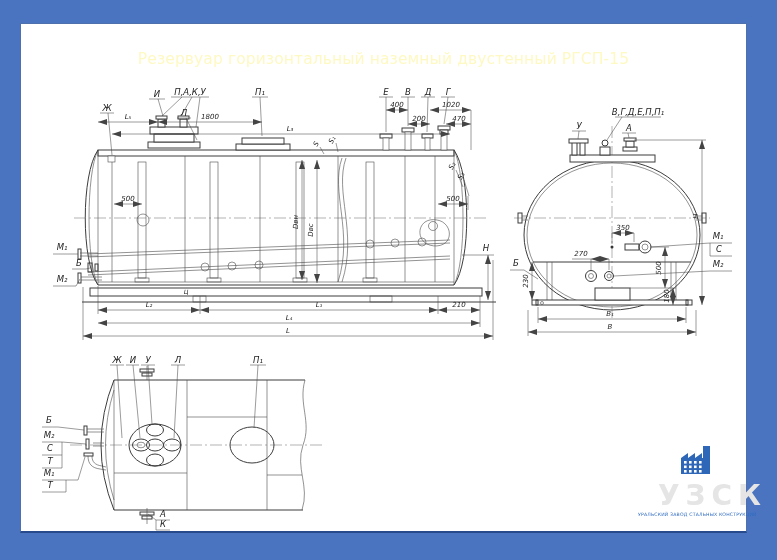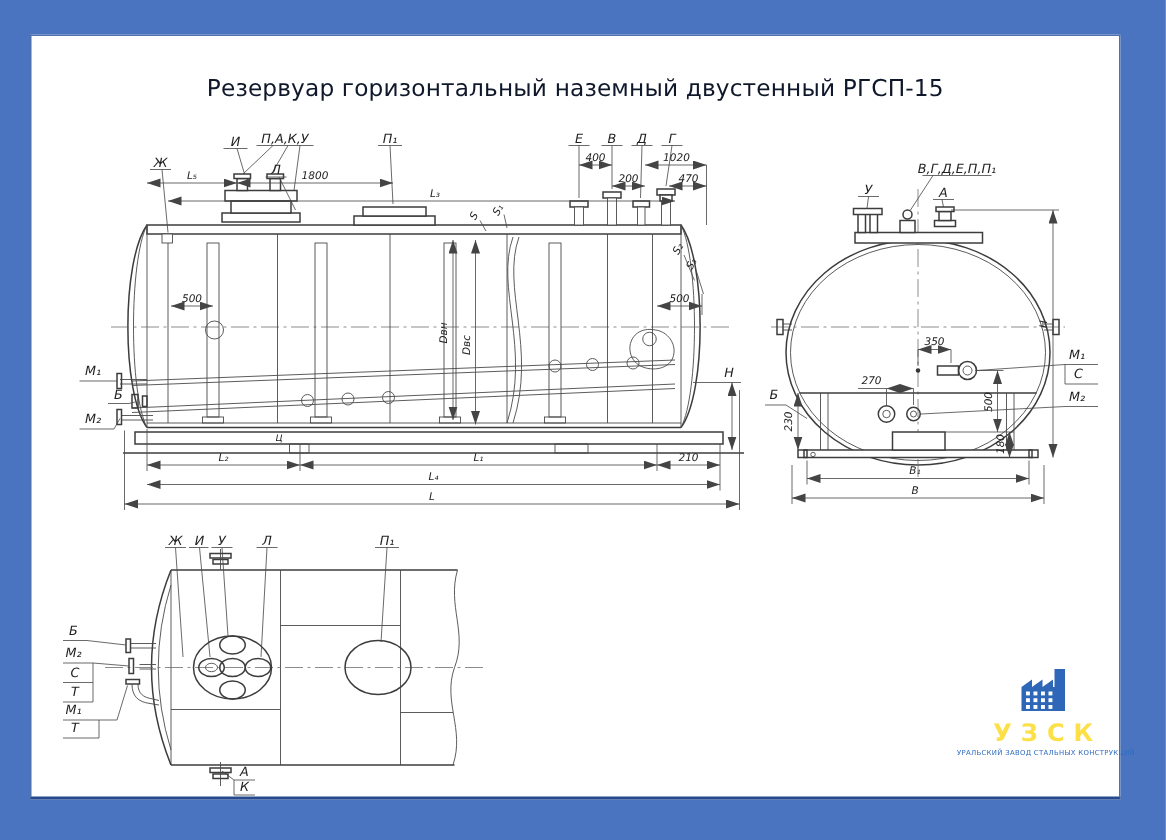--- a/index.html
+++ b/index.html
@@ -1,34 +1,34 @@
 <!DOCTYPE html>
 <html><head>
 <meta charset="utf-8">
 <style>
   html,body{margin:0;padding:0;background:#4a74c0;}
   #canvas{position:relative;width:777px;height:560px;background:#4a74c0;overflow:hidden;margin:0 auto;
           font-family:"DejaVu Sans",sans-serif;}
   #paper{position:absolute;left:20px;top:23px;width:727px;height:510px;background:#ffffff;
          border:1px solid #4e71ad;border-bottom:2px solid #274a8d;box-sizing:border-box;}
   #title{position:absolute;left:20px;top:50px;width:727px;text-align:center;
-         font-size:15.5px;color:#0f172a;letter-spacing:0.1px;}
+         font-size:15.5px;color:#fef9c3;letter-spacing:0.1px;}
   svg.view{position:absolute;overflow:visible;}
   .ln{fill:none;stroke:#3c3c3c;stroke-width:1;}
   .thin{fill:none;stroke:#4a4a4a;stroke-width:0.6;}
   .cl{fill:none;stroke:#666;stroke-width:0.5;stroke-dasharray:12 3 2 3;}
   .dim{fill:none;stroke:#4a4a4a;stroke-width:0.55;}
   .ldr{fill:none;stroke:#4a4a4a;stroke-width:0.55;}
   .wf{fill:#ffffff;}
   text.lbl{font-style:italic;font-size:8.5px;font-family:"DejaVu Sans",sans-serif;fill:#222;text-anchor:middle;}
   text.sm{font-size:7px;}
   text.xs{font-size:6px;}
   #logo{position:absolute;left:638px;top:443px;width:115px;text-align:center;}
-  #logo .abbr{font-family:"DejaVu Sans",sans-serif;font-weight:bold;font-size:16px;letter-spacing:6px;
-              margin-left:6px;color:#fde047;line-height:1.05;}
+  #logo .abbr{font-family:"DejaVu Sans",sans-serif;font-weight:bold;font-size:28px;letter-spacing:6px;
+              margin-left:20px;color:#e5e5e5;line-height:1.05;}
   #logo .sub{font-size:4.6px;letter-spacing:0.2px;color:#2f6cc0;white-space:nowrap;margin-top:2px;}
 </style>
 </head>
 <body>
 
 <div id="canvas">
   <div id="paper"></div>
   <div id="title">Резервуар горизонтальный наземный двустенный РГСП-15</div>
 
   <svg class="view" style="left:50px;top:82px" width="460" height="276">

